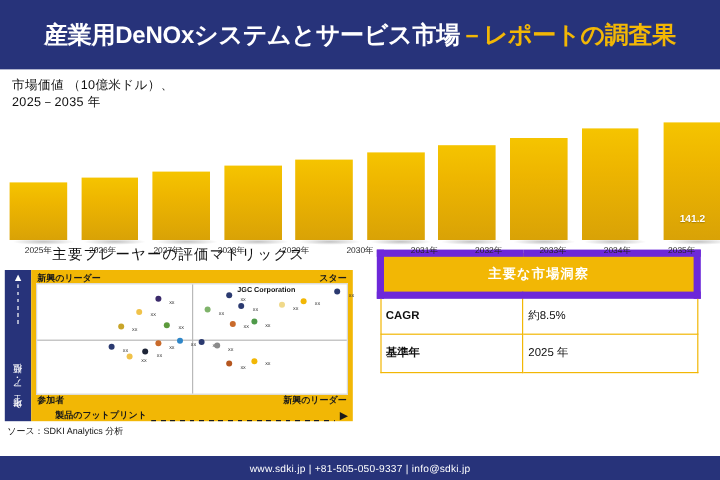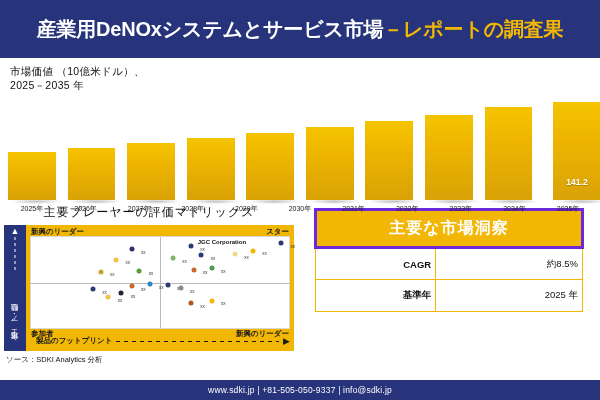--- a/index.html
+++ b/index.html
@@ -205,22 +205,22 @@
     font-weight:bold;
     color:#111;
     transform:translate(-50%,-50%);
     white-space:nowrap;
   }
   .x-axis-band {
     position:absolute;
     left:0; right:0; bottom:0;
     height:20px;
     display:flex;
-    align-items:center;
-    padding-left:10px;
+    align-items:flex-end;
+    padding-left:20px;
   }
   .x-axis-label {
     font-size:7.5px;
     font-weight:bold;
     color:#1a1a1a;
     white-space:nowrap;
   }
   .x-dashes {
     flex:1;
     height:1px;
@@ -242,32 +242,32 @@
   }
   .insight-table {
     width:100%;
     border-collapse:collapse;
     border:1px solid #f2b705;
     background:#fff;
   }
   .insight-table th {
     background:#f2b705;
     color:#ffffff;
-    font-size:16px;
+    font-size:11px;
     font-weight:bold;
     letter-spacing:1px;
     padding:7px 4px;
     text-align:center;
-    border:3px solid #6d28d9;
+    border:6px solid #6d28d9;
   }
   .insight-table td {
     border:1px solid #f2b705;
     font-size:9.5px;
     color:#111;
-    text-align:right;
+    text-align:left;
     padding:8px 4px;
     height:32px;
   }
   .insight-table td.k { font-weight:bold; width:45%; }
   .insight-table td.v { width:55%; }
 
   
   .footer {
     position:absolute;
     left:0; right:0; bottom:0;

